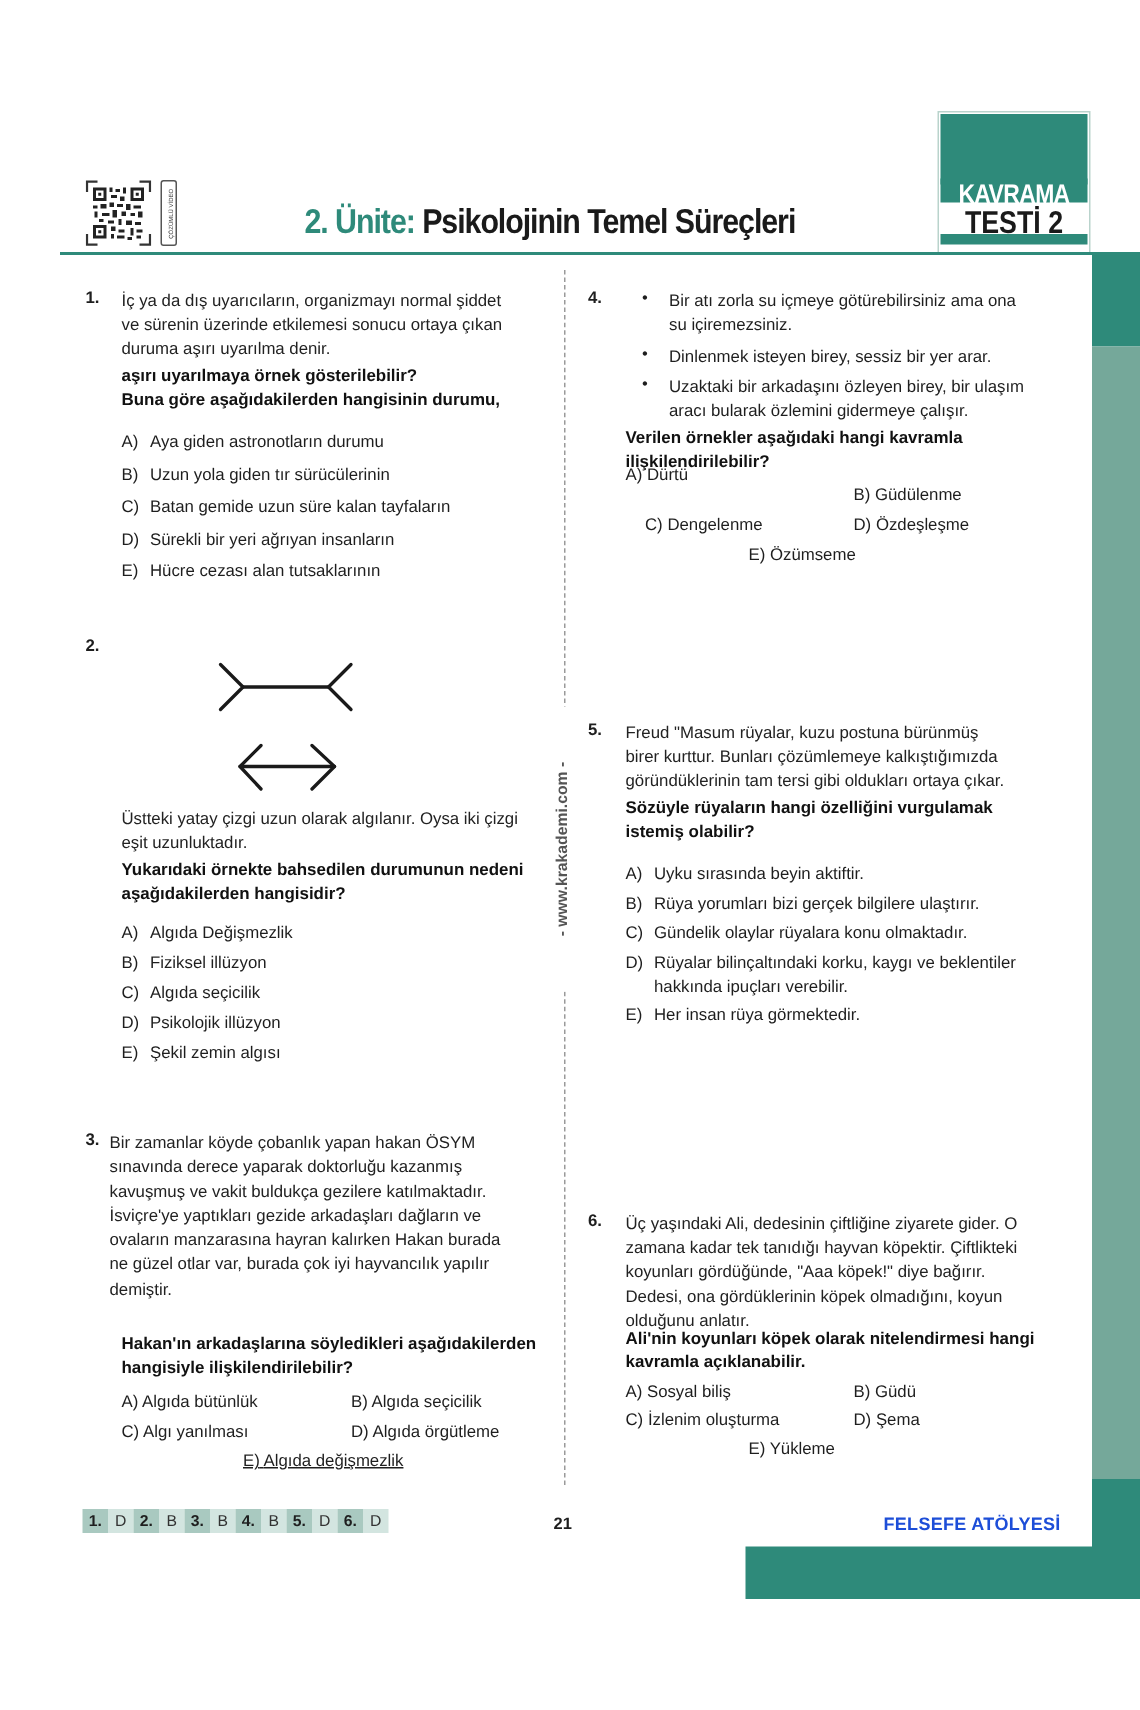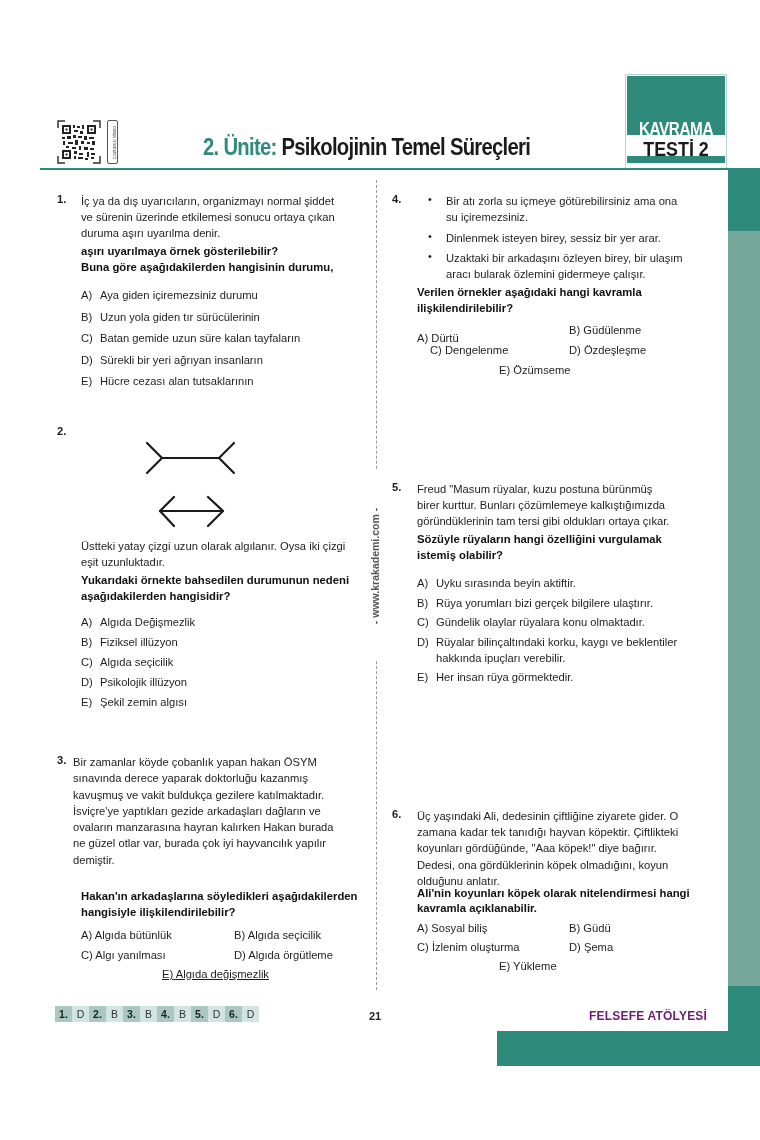--- a/index.html
+++ b/index.html
@@ -33,21 +33,21 @@
   .qnum { font-weight:bold; font-size:11.2px; }
   .stem { font-weight:bold; font-size:11.3px; line-height:16px; color:#111; }
   .opt { font-size:11.2px; line-height:16px; white-space:nowrap; }
   .bullet { font-size:11.2px; line-height:16px; }
   
   .key { left:55px; top:1006px; display:flex; height:16px; }
   .key div { height:16px; line-height:16px; font-size:10.5px; text-align:center; }
   .key .kn { width:17px; background:#a9c9c0; font-weight:bold; }
   .key .ka { width:17px; background:#d3e5e0; color:#333; }
   .page-num { left:369px; top:1010px; font-weight:bold; font-size:11px; }
-  .brand { left:589px; top:1009px; font-weight:bold; font-size:12px; color:#701a75; letter-spacing:0.2px; }
+  .brand { left:589px; top:1009px; font-weight:bold; font-size:12px; color:#1d4ed8; letter-spacing:0.2px; }
 </style>
 </head>
 <body>
 
 <svg class="abs qr" viewBox="0 0 44 44">
   <path d="M1 8V1H8 M36 1H43V8 M43 36V43H36 M8 43H1V36" stroke="#333" stroke-width="1.5" fill="none"></path>
   <g fill="#222">
     <rect x="5" y="5" width="9" height="9"></rect>
       <rect x="7" y="7" width="5" height="5" fill="#fff"></rect>
       <rect x="8.5" y="8.5" width="2" height="2"></rect>
@@ -115,21 +115,21 @@
 <div class="abs q" style="left:81px;top:193px;">
   <div>İç ya da dış uyarıcıların, organizmayı normal şiddet</div>
   <div>ve sürenin üzerinde etkilemesi sonucu ortaya çıkan</div>
   <div>duruma aşırı uyarılma denir.</div>
 </div>
 <div class="abs stem" style="left:81px;top:243px;">
   <div>aşırı uyarılmaya örnek gösterilebilir?</div>
   <div>Buna göre aşağıdakilerden hangisinin durumu,</div>
 </div>
 <div class="abs" style="left:81px;top:287px;">
-  <div class="opt" style="height:21.5px"><span style="display:inline-block;width:19px">A)</span><span>Aya giden içiremezsiniz durumu</span></div>
+  <div class="opt" style="height:21.5px"><span style="display:inline-block;width:19px">A)</span><span>Aya giden astronotların durumu</span></div>
   <div class="opt" style="height:21.5px"><span style="display:inline-block;width:19px">B)</span><span>Uzun yola giden tır sürücülerinin</span></div>
   <div class="opt" style="height:21.5px"><span style="display:inline-block;width:19px">C)</span><span>Batan gemide uzun süre kalan tayfaların</span></div>
   <div class="opt" style="height:21.5px"><span style="display:inline-block;width:19px">D)</span><span>Sürekli bir yeri ağrıyan insanların</span></div>
   <div class="opt" style="height:21.5px"><span style="display:inline-block;width:19px">E)</span><span>Hücre cezası alan tutsaklarının</span></div>
 </div>
 
 <div class="abs qnum" style="left:57px;top:425px;">2.</div>
 <svg class="abs" style="left:140px;top:435px;width:110px;height:100px;" viewBox="0 0 110 100">
   <g stroke="#1a1a1a" stroke-width="2.2" fill="none" stroke-linecap="round" stroke-linejoin="round">
     <line x1="22" y1="23" x2="79" y2="23"></line>
@@ -196,21 +196,21 @@
     <div class="bullet" style="position:absolute;left:18px;top:0;white-space:nowrap">
       <div>Uzaktaki bir arkadaşını özleyen birey, bir ulaşım</div>
       <div>aracı bularak özlemini gidermeye çalışır.</div>
     </div>
   </div>
 </div>
 <div class="abs stem" style="left:417px;top:284px;">
   <div>Verilen örnekler aşağıdaki hangi kavramla</div>
   <div>ilişkilendirilebilir?</div>
 </div>
-<div class="abs opt" style="left:417px;top:330px;text-align:right;"><span>A)</span> <span>Dürtü</span></div>
+<div class="abs opt" style="left:417px;top:309px;text-align:right;"><span>A)</span> <span>Dürtü</span></div>
 <div class="abs opt" style="left:569px;top:322px;"><span>B)</span> <span>Güdülenme</span></div>
 <div class="abs opt" style="left:430px;top:342px;"><span>C)</span> <span>Dengelenme</span></div>
 <div class="abs opt" style="left:569px;top:342px;"><span>D)</span> <span>Özdeşleşme</span></div>
 <div class="abs opt" style="left:499px;top:362px;"><span>E)</span> <span>Özümseme</span></div>
 
 <div class="abs qnum" style="left:392px;top:481px;">5.</div>
 <div class="abs q" style="left:417px;top:481px;">
   <div>Freud "Masum rüyalar, kuzu postuna bürünmüş</div>
   <div>birer kurttur. Bunları çözümlemeye kalkıştığımızda</div>
   <div>göründüklerinin tam tersi gibi oldukları ortaya çıkar.</div>

